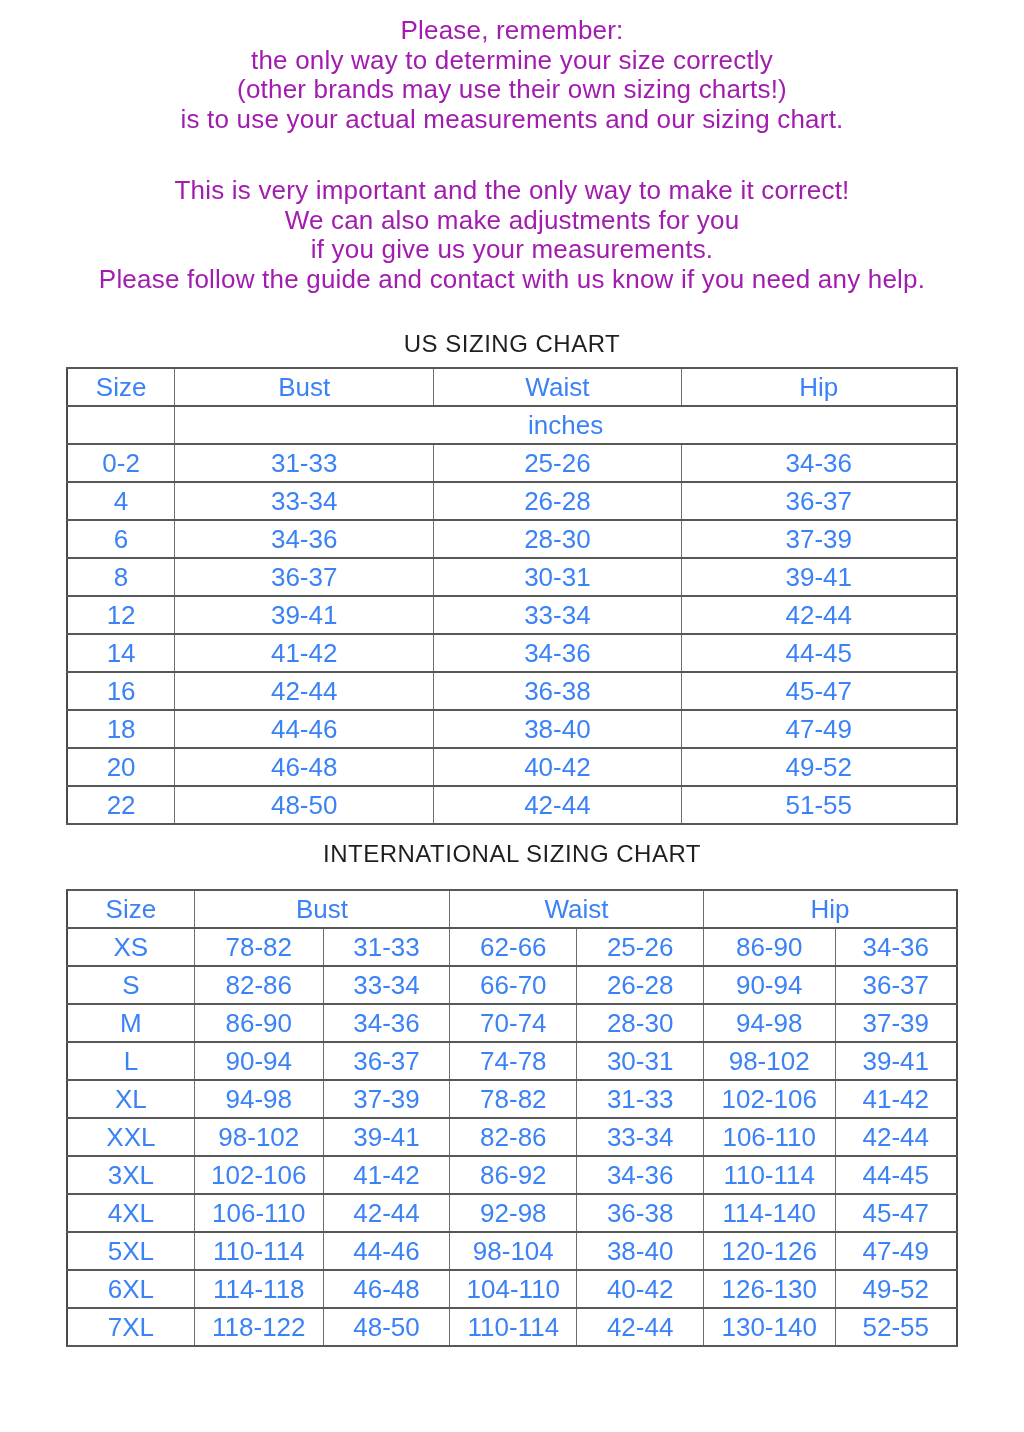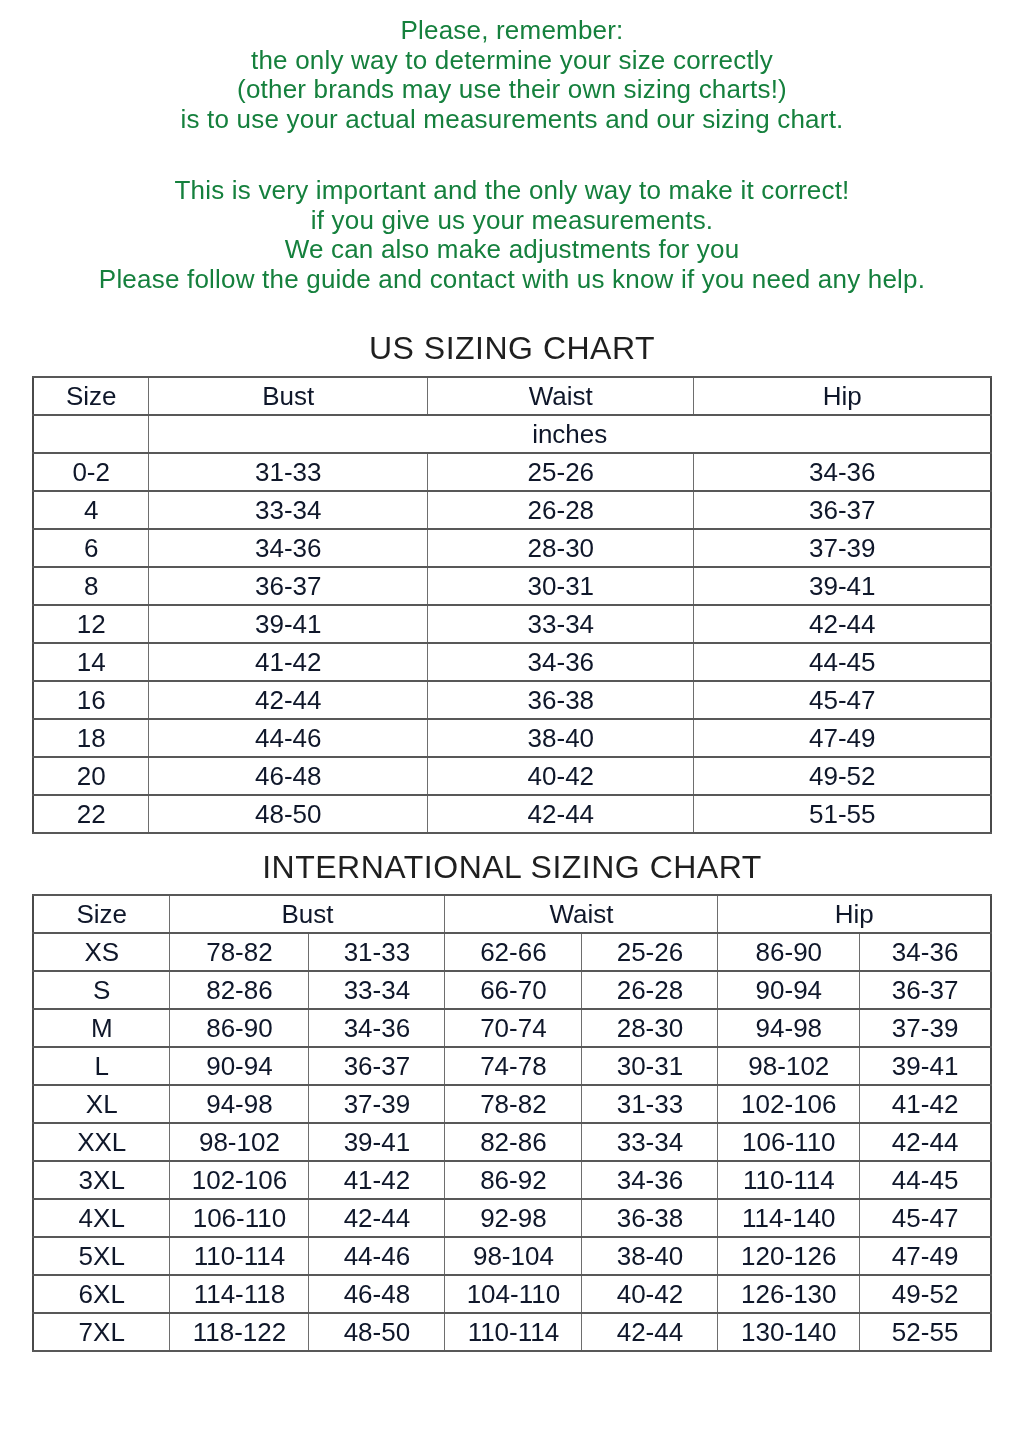--- a/index.html
+++ b/index.html
@@ -9,42 +9,42 @@
   }
   body {
     width: 1024px;
     min-height: 1432px;
     font-family: "Liberation Sans", "DejaVu Sans", sans-serif;
     -webkit-font-smoothing: antialiased;
   }
   .intro {
     padding-top: 16px;
     text-align: center;
-    color: #15803d;
+    color: #a21caf;
     font-size: 26px;
     line-height: 29.5px;
     font-weight: 300;
     letter-spacing: 0.2px;
   }
   .intro-gap { height: 42px; }
   .chart-title {
     text-align: center;
     color: #1f1f1f;
-    font-size: 32px;
+    font-size: 24px;
     font-weight: 400;
     letter-spacing: 0.5px;
   }
   .chart-title.us   { margin-top: 36px; margin-bottom: 9px; }
-  .chart-title.intl { margin-top: 15px; margin-bottom: 8px; }
+  .chart-title.intl { margin-top: 15px; margin-bottom: 21px; }
   table.size-chart {
-    width: 960px;
+    width: 892px;
     margin: 0 auto;
     border-collapse: collapse;
     table-layout: fixed;
-    color: #0f172a;
+    color: #3b82f6;
     font-size: 26px;
     font-weight: 300;
     border: 2px solid #4a4a4a;
   }
   table.size-chart th,
   table.size-chart td {
     border-left: 1px solid #6e6e6e;
     border-right: 1px solid #6e6e6e;
     border-top: 2px solid #585858;
     border-bottom: 2px solid #585858;
@@ -60,22 +60,22 @@
 </head>
 <body>
 
 <div class="intro">
   <div>Please, remember:</div>
   <div>the only way to determine your size correctly</div>
   <div>(other brands may use their own sizing charts!)</div>
   <div>is to use your actual measurements and our sizing chart.</div>
   <div class="intro-gap"></div>
   <div>This is very important and the only way to make it correct!</div>
+  <div>We can also make adjustments for you</div>
   <div>if you give us your measurements.</div>
-  <div>We can also make adjustments for you</div>
   <div>Please follow the guide and contact with us know if you need any help.</div>
 </div>
 
 <div class="chart-title us">US SIZING CHART</div>
 
 <table class="size-chart">
   <colgroup>
     <col style="width:12.1%">
     <col style="width:29.1%">
     <col style="width:27.8%">

